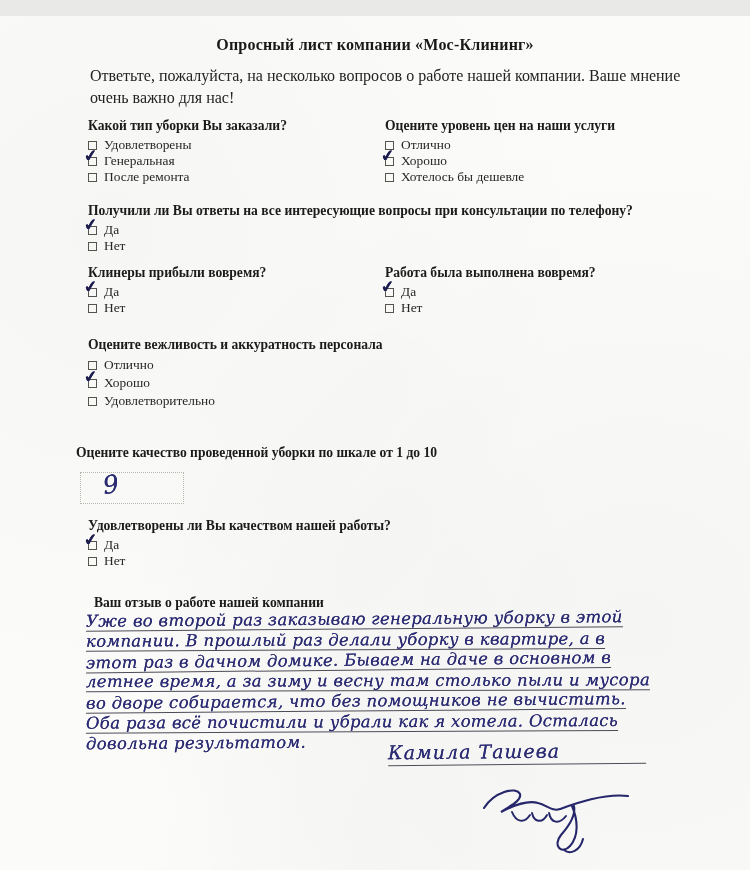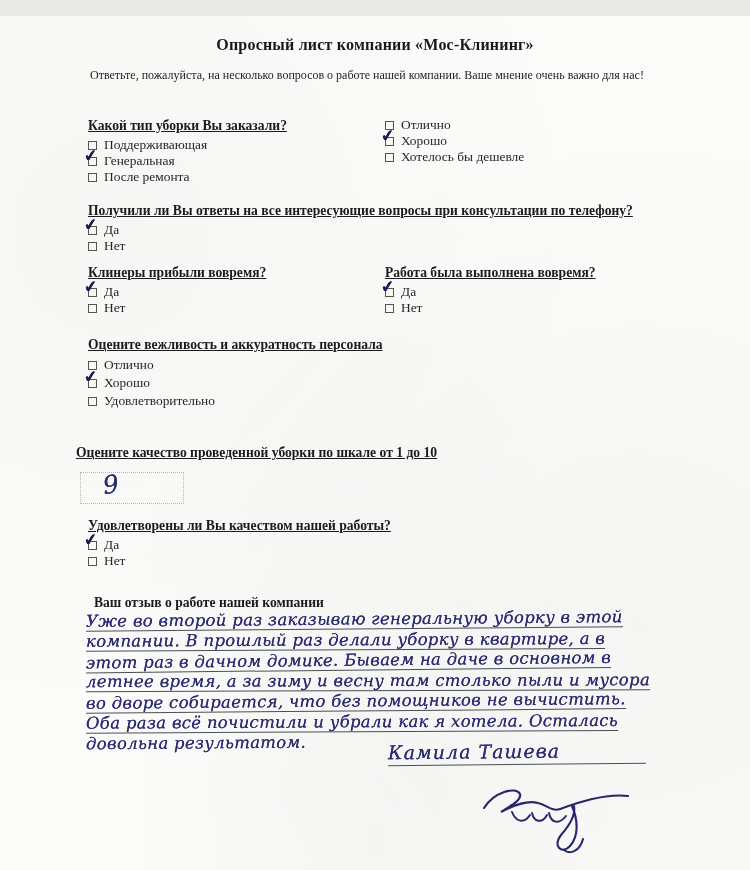--- a/index.html
+++ b/index.html
@@ -21,28 +21,27 @@
   
   .doc-title{
     top:20px;left:0;right:0;
     text-align:center;
     font-size:16px;font-weight:bold;
     letter-spacing:0.2px;
     color:#191919;
   }
   .intro{
     top:49px;left:90px;width:618px;
-    font-size:12px;line-height:21.5px;
+    font-size:16px;line-height:21.5px;
     color:#232323;
   }
   .qblock .qlabel{
     font-size:13.6px;font-weight:bold;
     line-height:17px;color:#1b1b1b;
     margin-bottom:3px;
-    text-decoration:underline;
   }
   .opt{
     position:relative;
     display:flex;align-items:center;
     height:16px;
     font-size:13.4px;color:#262626;
   }
   .opt-tall .opt{height:18px;}
   .box{
     width:7px;height:7px;
@@ -122,35 +121,36 @@
 
   <div class="abs doc-title">Опросный лист компании «Мос-Клининг»</div>
 
   <div class="abs intro">Ответьте, пожалуйста, на несколько вопросов о работе нашей компании. Ваше мнение очень важно для нас!</div>
 
   <div class="abs qblock" style="top:101px;left:88px;width:290px;">
     <div class="qlabel">Какой тип уборки Вы заказали?</div>
     <div class="opt">
       <span class="box"></span>
 
-      <span>Поддерживающая</span>
+      <span>Удовлетворены</span>
     </div>
     <div class="opt checked">
       <span class="box"></span>
       <span class="tick">✔</span>
       <span>Генеральная</span>
     </div>
     <div class="opt">
       <span class="box"></span>
 
       <span>После ремонта</span>
     </div>
   </div>
 
   <div class="abs qblock" style="top:101px;left:385px;width:330px;">
+    <div class="qlabel">Оцените уровень цен на наши услуги</div>
     <div class="opt">
       <span class="box"></span>
 
       <span>Отлично</span>
     </div>
     <div class="opt checked">
       <span class="box"></span>
       <span class="tick">✔</span>
       <span>Хорошо</span>
     </div>

